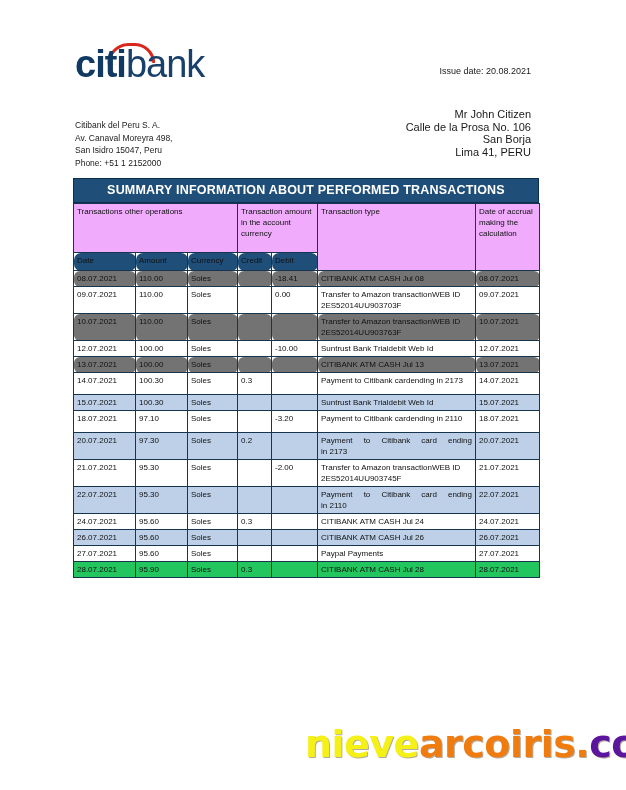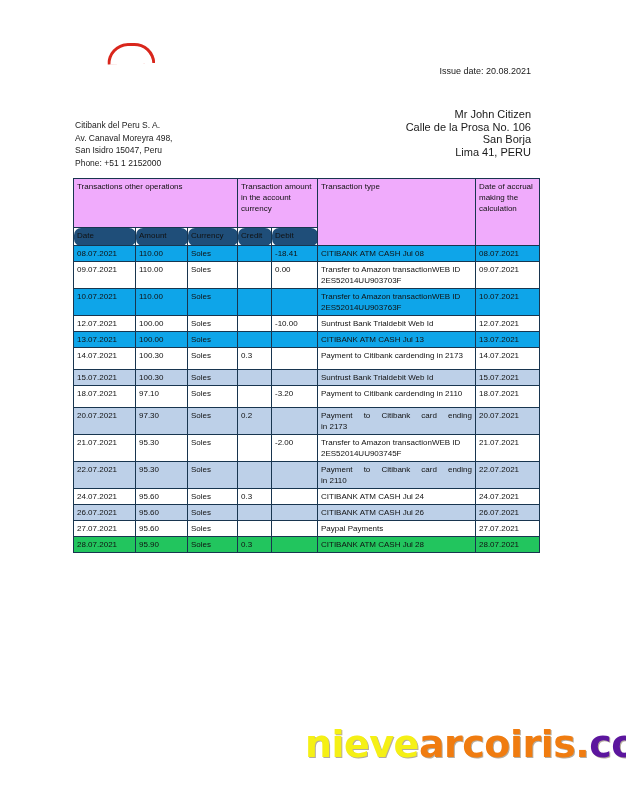--- a/index.html
+++ b/index.html
@@ -97,21 +97,21 @@
   col.c-date{width:62px;}
   col.c-amt{width:52px;}
   col.c-cur{width:50px;}
   col.c-cred{width:34px;}
   col.c-deb{width:46px;}
   col.c-type{width:158px;}
   col.c-accr{width:64px;}
 
   .cur{text-align:center;}
 
-  tr.r-blue td{background:#0ea5e9;}
+  tr.r-blue td{background:#737373;border-radius:6px;}
   tr.r-lblue td{background:#bdd0e8;}
   tr.r-white td{background:#ffffff;}
   tr.r-gray td{background:#22c55e;}
 
   td.justify{
     text-align:justify;
     text-align-last:justify;
   }
   td.justify span.l2{display:block;text-align:left;text-align-last:left;}
 
@@ -136,20 +136,23 @@
 </head>
 <body>
 
 <div class="page">
 
   <div class="header">
 
     <div class="logo-block">
       <div class="logo">
         <div class="logo-arc"></div>
+        <div class="logo-text">
+          <span class="logo-citi">citi</span><span class="logo-bank">bank</span>
+        </div>
       </div>
     </div>
 
     <div class="addr">
       <div>Citibank del Peru S. A.</div>
       <div>Av. Canaval Moreyra 498,</div>
       <div>San Isidro 15047, Peru</div>
       <div>Phone: +51 1 2152000</div>
     </div>
 
@@ -157,20 +160,21 @@
 
     <div class="recipient">
       <div>Mr John Citizen</div>
       <div>Calle de la Prosa No. 106</div>
       <div>San Borja</div>
       <div>Lima 41, PERU</div>
     </div>
   </div>
 
   <div class="tbl-wrap">
+    <div class="tbl-title">SUMMARY INFORMATION ABOUT PERFORMED TRANSACTIONS</div>
 
     <table class="stmt">
       <colgroup>
         <col class="c-date">
           <col class="c-amt">
           <col class="c-cur">
         <col class="c-cred">
           <col class="c-deb">
           <col class="c-type">
           <col class="c-accr">

